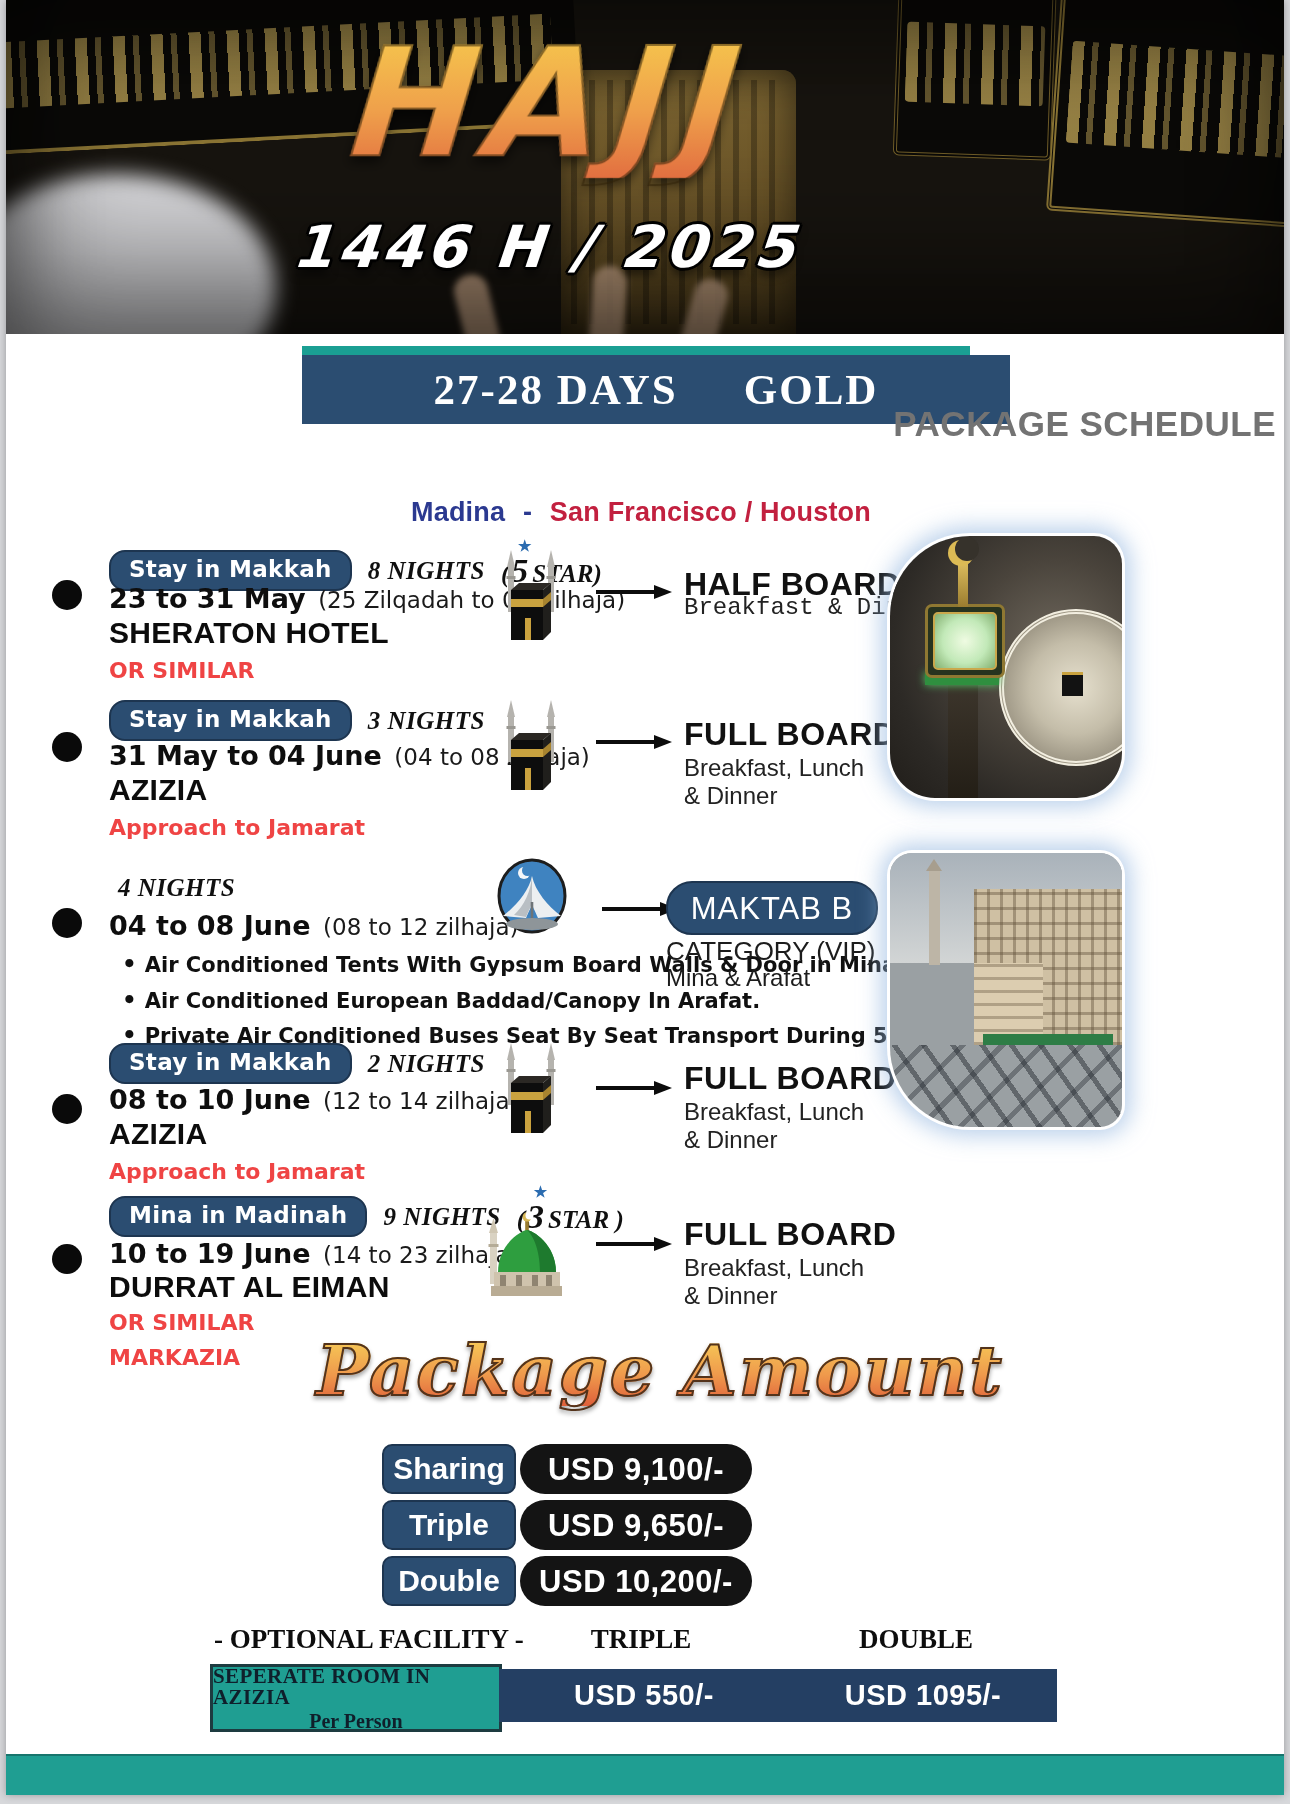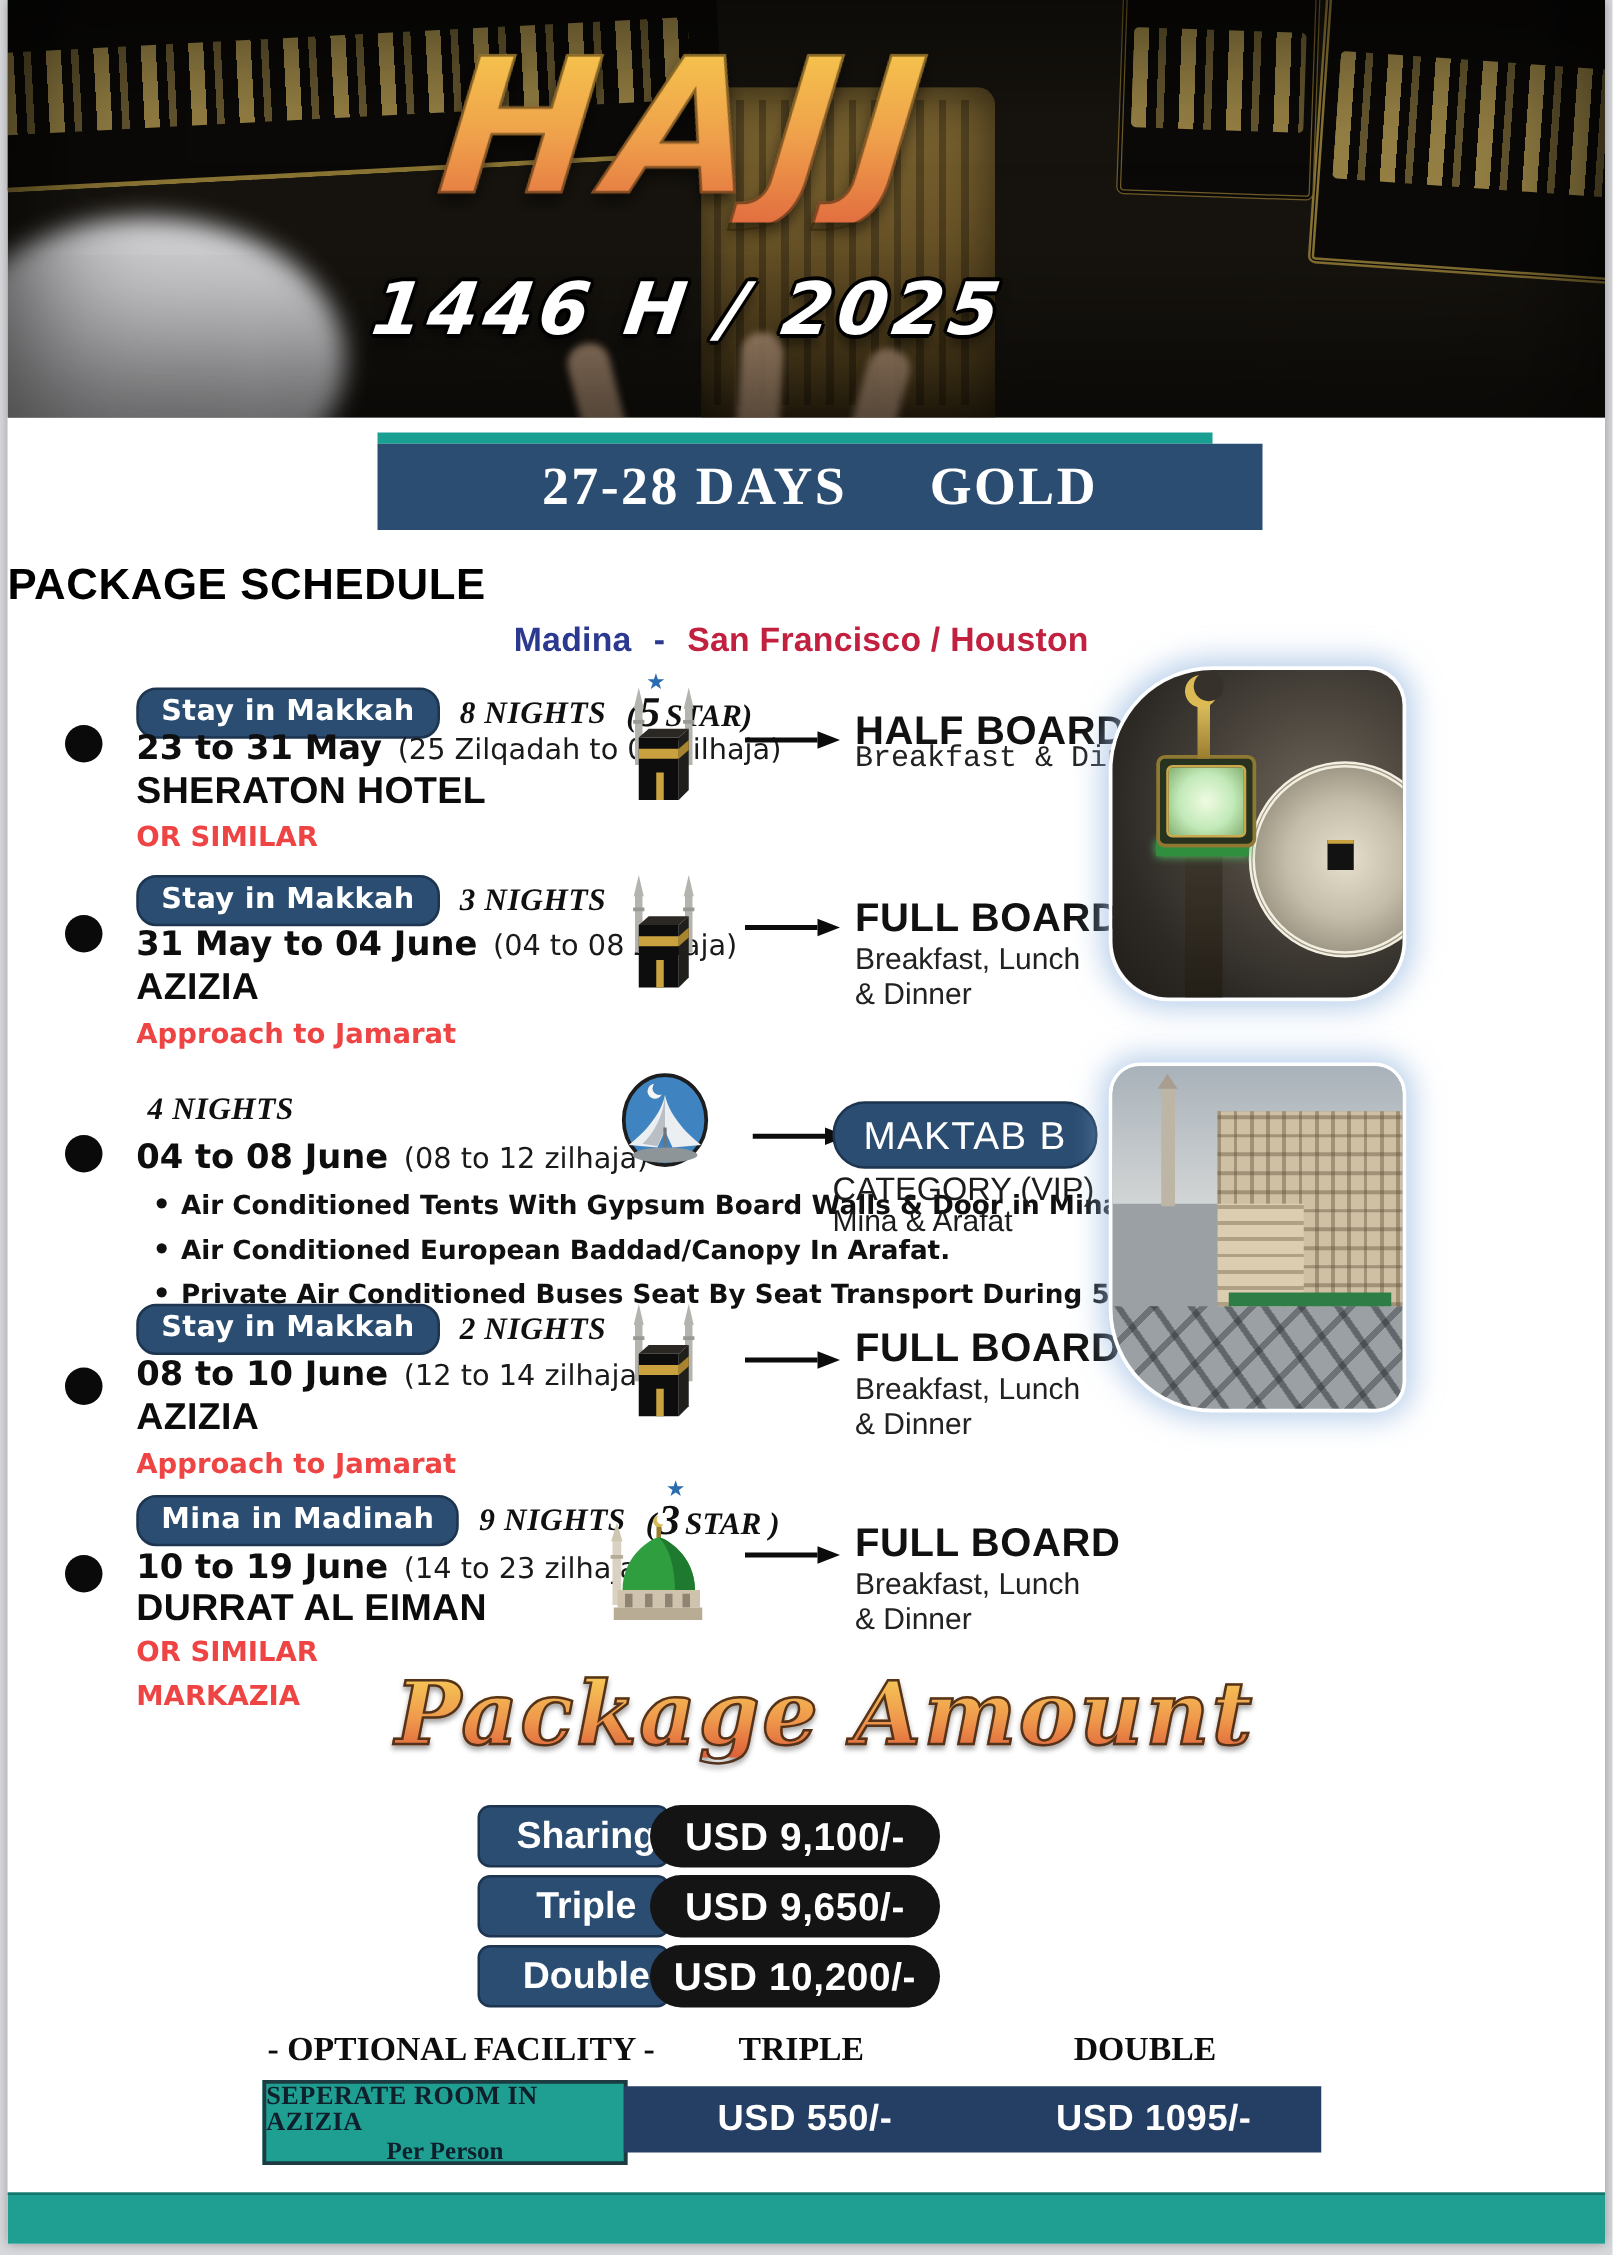--- a/index.html
+++ b/index.html
@@ -34,22 +34,22 @@
      filter:drop-shadow(0 6px 6px rgba(0,0,0,.55));}
   .hajj-year{position:absolute;left:0;top:218px;width:1090px;text-align:center;
      font:italic 900 58px/1 "DejaVu Sans",sans-serif;letter-spacing:4px;color:#ffffff;transform:skewX(-8deg);
      text-shadow:-3px 0 0 #000,3px 0 0 #000,0 -3px 0 #000,0 3px 0 #000,-2px -2px 0 #000,2px 2px 0 #000,2px -2px 0 #000,-2px 2px 0 #000,0 7px 10px rgba(0,0,0,.6);}
 
   
   .teal-line{position:absolute;left:296px;top:346px;width:668px;height:9px;background:#1a9f93;}
   .tier-banner{position:absolute;left:296px;top:355px;width:708px;height:69px;background:#2b4d71;
      display:flex;align-items:center;justify-content:center;gap:66px;
      font:bold 43px/1 "Liberation Serif",serif;color:#fff;letter-spacing:2px;}
-  .sched-head{position:absolute;left:0;top:450px;width:1270px;text-align:left;
-     font:900 35px/1 "Liberation Sans",sans-serif;color:#000000;letter-spacing:.5px;}
+  .sched-head{position:absolute;left:0;top:406px;width:1270px;text-align:right;
+     font:900 35px/1 "Liberation Sans",sans-serif;color:#737373;letter-spacing:.5px;}
   .route{position:absolute;left:0;width:1270px;text-align:center;font:bold 27px/1 "Liberation Sans",sans-serif;letter-spacing:.2px;}
   .r1{top:469px;} .r2{top:499px;}
   .red{color:#c2203f;} .navy{color:#2b3990;} .route .sep{margin:0 10px;}
 
   
   .brow{position:absolute;display:flex;align-items:center;gap:16px;}
   .badge{background:#2b4d71;color:#fff;font:bold 23px/1 "DejaVu Sans",sans-serif;
      padding:6px 18px 8px;border-radius:16px;border:2px solid #1d3550;letter-spacing:.3px;}
   .nights{font:italic bold 25px/1 "Liberation Serif",serif;color:#101010;letter-spacing:.5px;}
   .rating-wrap{font:italic bold 25px/1 "Liberation Serif",serif;color:#101010;display:inline-flex;align-items:baseline;}
@@ -106,21 +106,21 @@
      background-image:repeating-linear-gradient(55deg,rgba(40,45,52,.5) 0 5px,transparent 5px 24px),
                       repeating-linear-gradient(-45deg,rgba(40,45,52,.4) 0 5px,transparent 5px 28px);}
 
   
   .pkg-title{position:absolute;left:0;top:1336px;width:1270px;text-align:center;
      font:italic 900 70px/1 "DejaVu Serif",serif;letter-spacing:2px;
      background:linear-gradient(180deg,#f7ce58 0%,#ef9a4c 55%,#df5f3a 100%);
      -webkit-background-clip:text;background-clip:text;color:transparent;
      -webkit-text-stroke:2px #53331b;filter:drop-shadow(0 3px 2px rgba(0,0,0,.35));padding-left:19px;}
   .price-label{position:absolute;left:376px;width:130px;height:46px;background:#2b4d71;border:2px solid #1d3550;border-radius:10px;
-     display:flex;align-items:center;justify-content:center;font:bold 30px/1 "Liberation Sans",sans-serif;color:#fff;padding-left:20px;}
+     display:flex;align-items:center;justify-content:center;font:bold 30px/1 "Liberation Sans",sans-serif;color:#fff;}
   .price-pill{position:absolute;left:514px;width:232px;height:50px;background:#141414;border-radius:26px;
      display:flex;align-items:center;justify-content:center;font:bold 31px/1 "Liberation Sans",sans-serif;color:#fff;letter-spacing:.5px;}
   .pr1{top:1444px;} .pr2{top:1500px;} .pr3{top:1556px;}
 
   
   .opt-head{position:absolute;top:1626px;font:bold 27px/1 "Liberation Serif",serif;color:#0d0d0d;white-space:nowrap;}
   .opt-title{left:208px;}
   .opt-col1{left:560px;width:150px;text-align:center;}
   .opt-col2{left:835px;width:150px;text-align:center;}
   .fac-box{position:absolute;left:204px;top:1664px;width:286px;height:62px;background:#1f9e92;border:3px solid #1d3b40;

